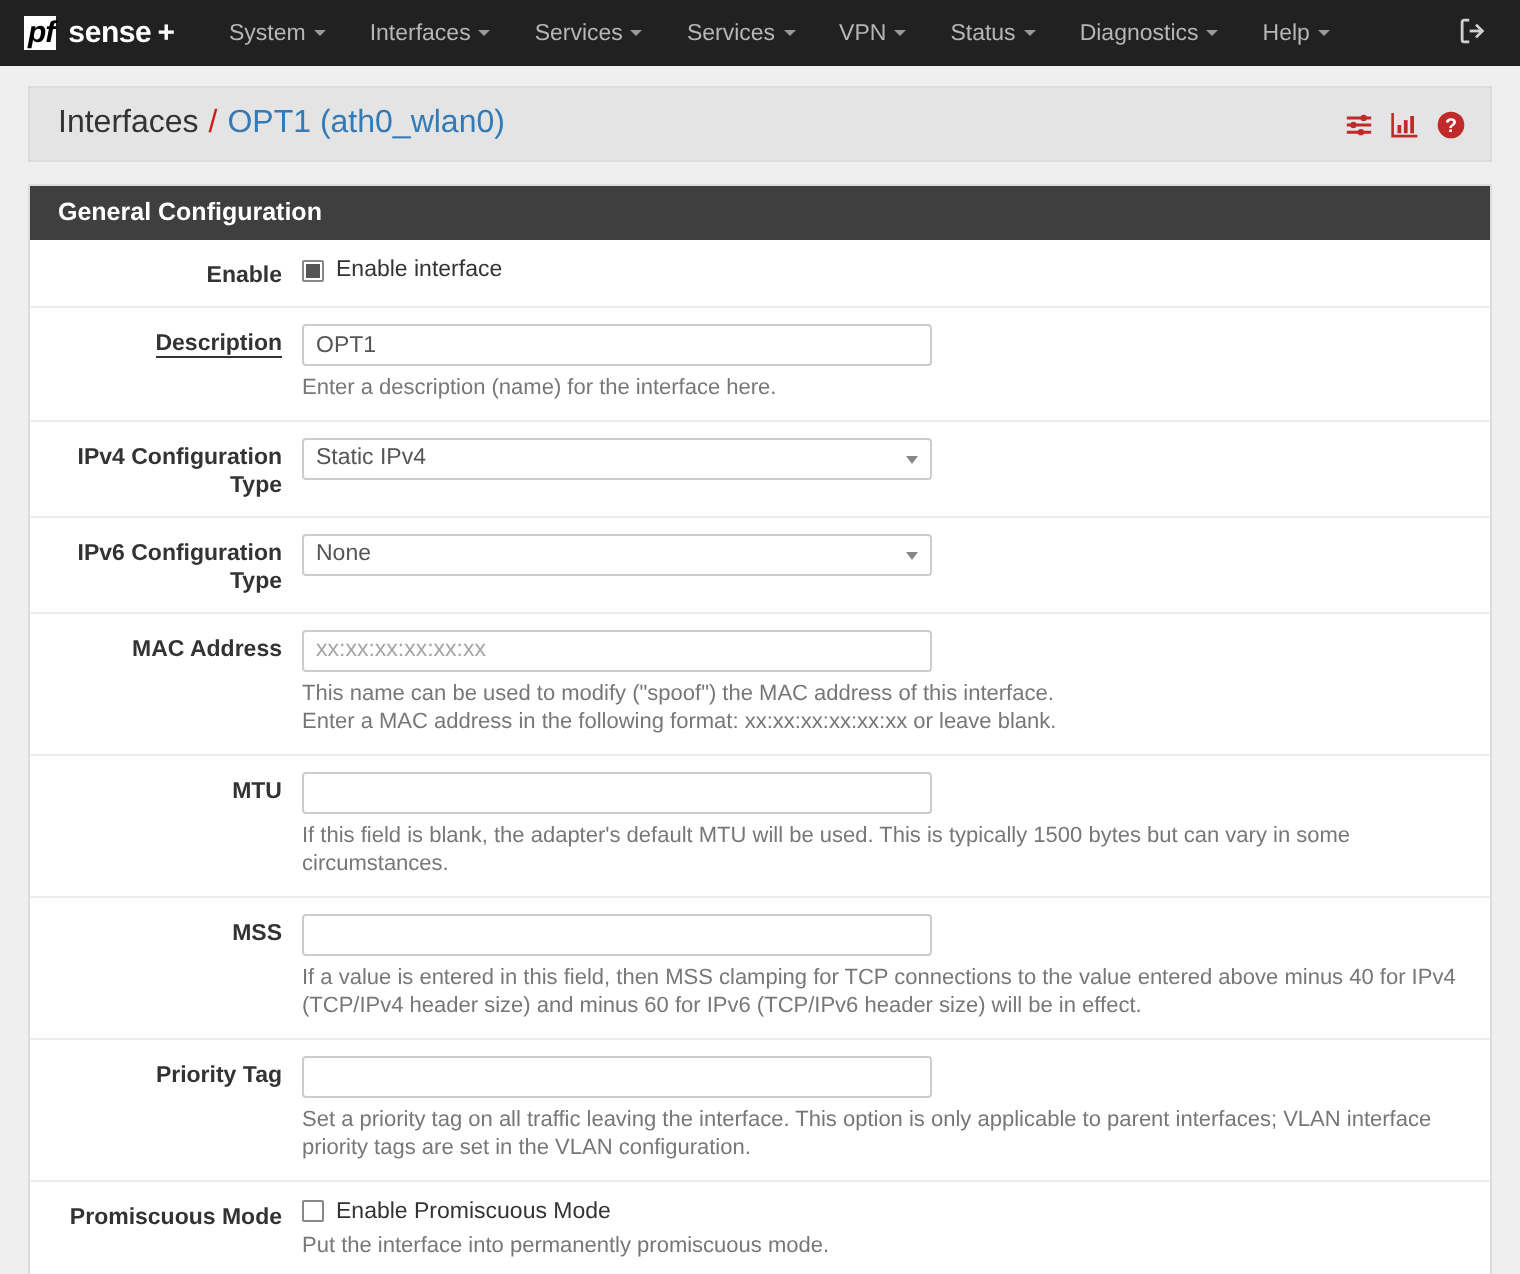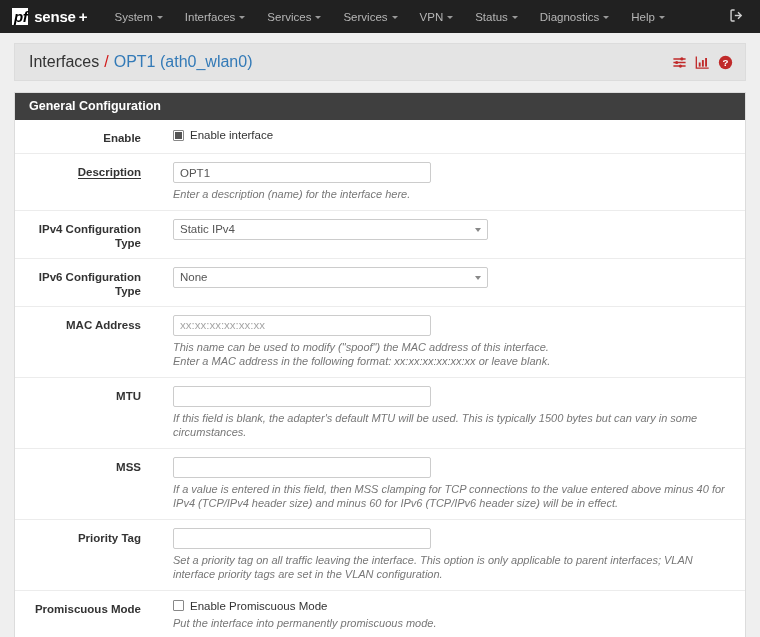--- a/index.html
+++ b/index.html
@@ -110,21 +110,20 @@
     font-weight: bold;
     padding: 6px 10px 7px 14px;
   }
 
   
   .form-row {
     display: flex;
     border-bottom: 1px solid #ececec;
     padding: 8px 0 8px 0;
     align-items: flex-start;
-    gap: 22px;
   }
   .form-row:last-child { border-bottom: none; }
   .label-col {
     width: 136px;
     flex: 0 0 136px;
     text-align: right;
     padding: 3px 10px 0 0;
     font-weight: bold;
     font-size: 11.5px;
     color: #333;
@@ -136,21 +135,21 @@
   }
   .field-col {
     flex: 1 1 auto;
     padding-right: 14px;
     min-width: 0;
   }
 
   
   .txt {
     display: block;
-    width: 258px;
+    width: 315px;
     height: 21px;
     border: 1px solid #ccc;
     border-radius: 2px;
     background: #fff;
     font-family: "Liberation Sans", sans-serif;
     font-size: 11.5px;
     color: #555;
     padding: 1px 6px;
     outline: none;
   }
@@ -182,21 +181,20 @@
     border-right: 3.5px solid transparent;
     border-top: 4px solid #888;
   }
 
   .help {
     color: #777;
     font-size: 11px;
     line-height: 14.5px;
     margin-top: 4px;
     max-width: 596px;
-    font-style: italic;
   }
 
   .cbwrap {
     display: flex;
     align-items: center;
     padding-top: 1px;
   }
   .cbox {
     width: 11px; height: 11px;
     border: 1px solid #888;

